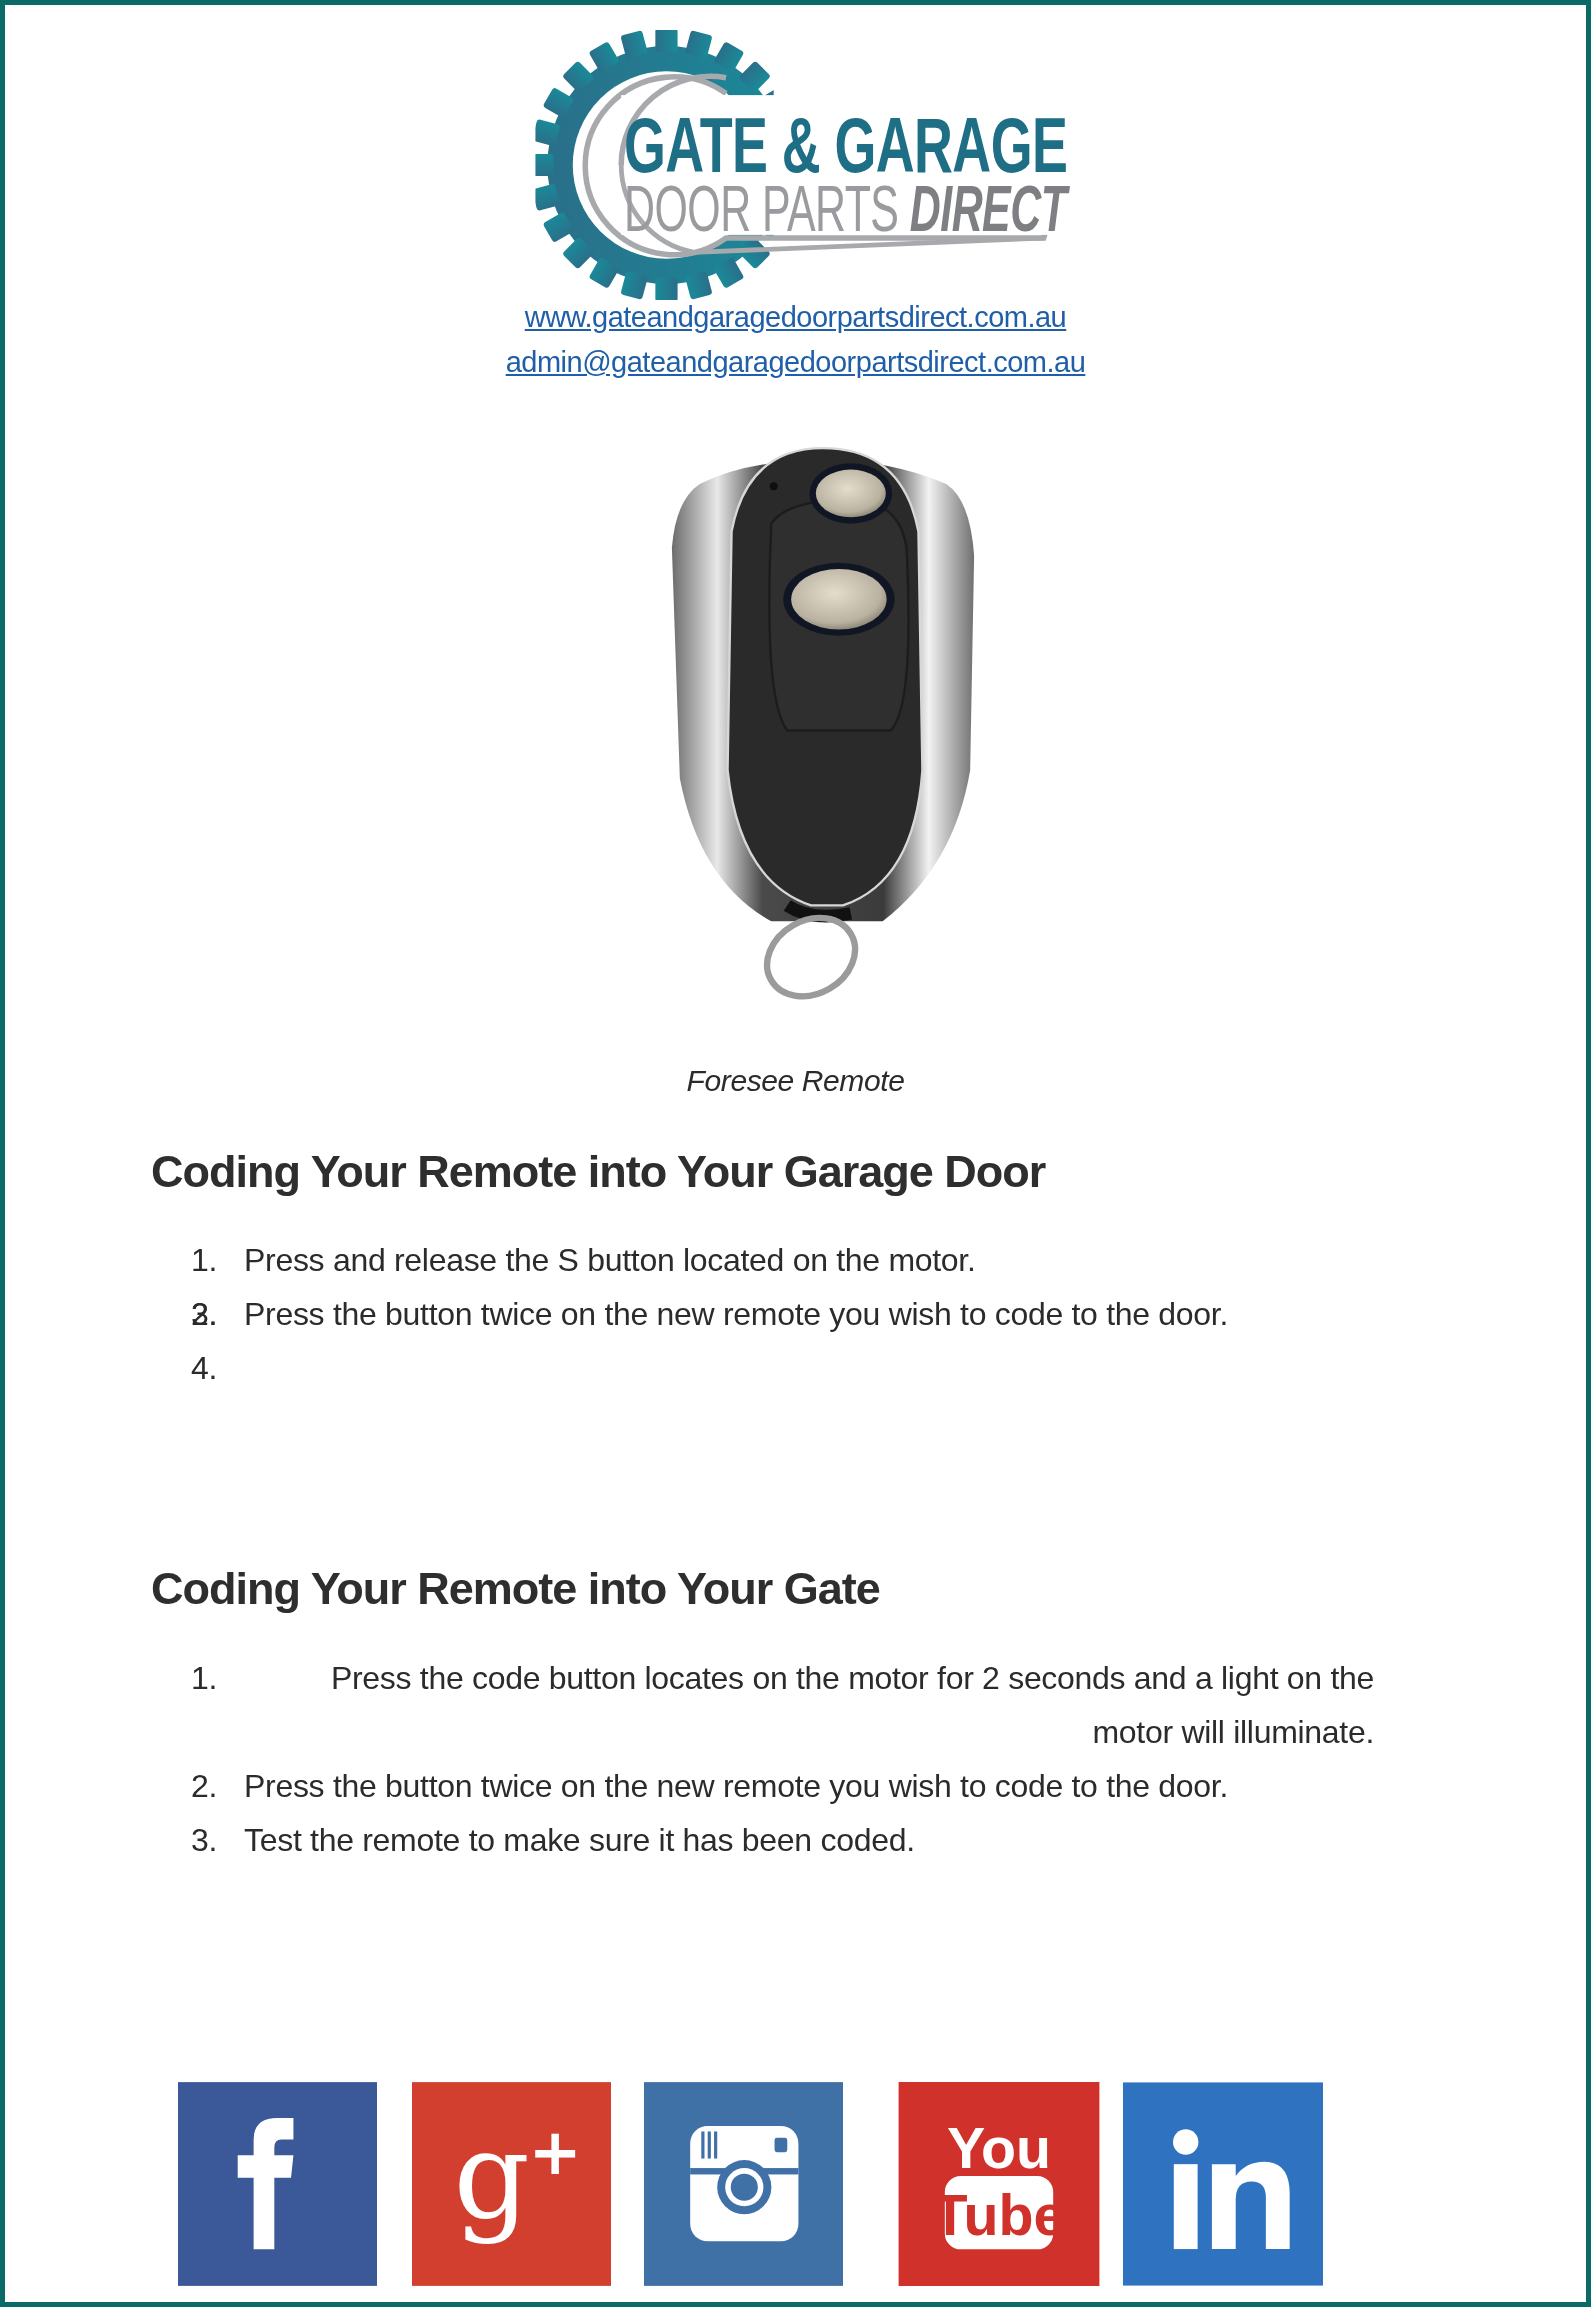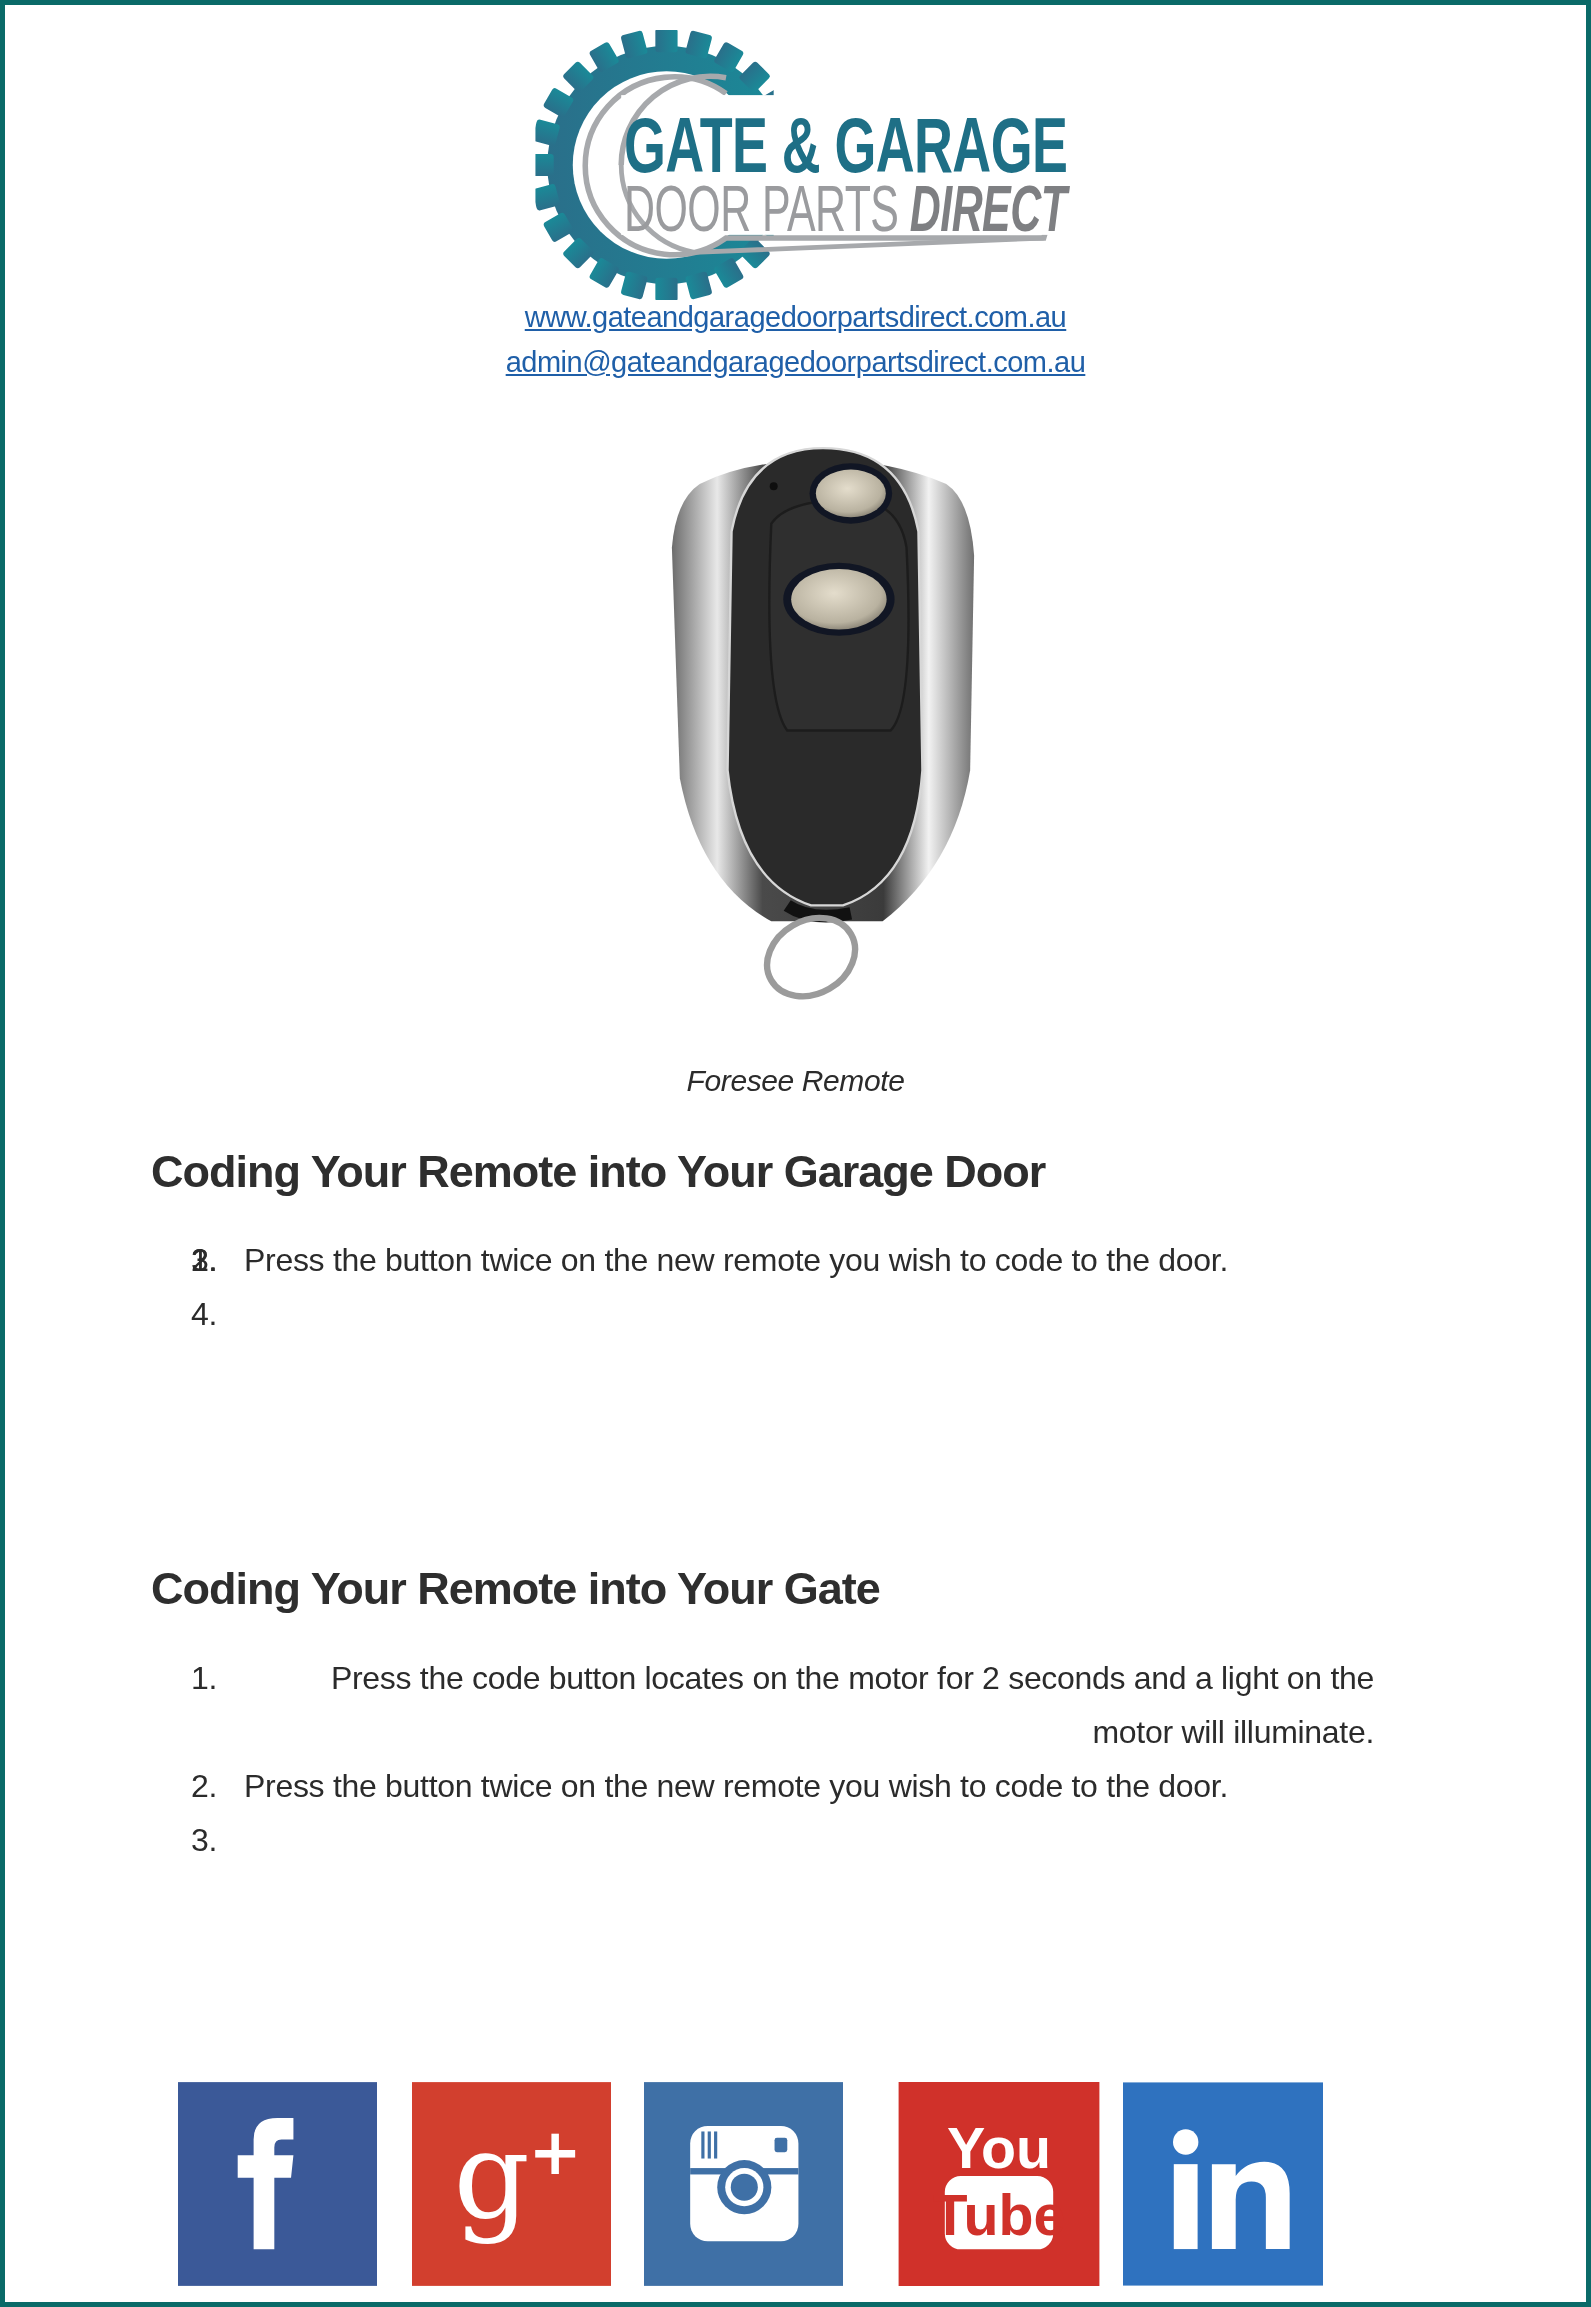--- a/index.html
+++ b/index.html
@@ -155,20 +155,21 @@
 
     <ellipse cx="200" cy="655" rx="58" ry="46" fill="none" stroke="#9b9b9b" stroke-width="8" transform="rotate(-30 200 655)"></ellipse>
   </svg>
 </div>
 <div class="caption">Foresee Remote</div>
 
 <h2 class="section-title" style="top:1134px;">Coding Your Remote into Your Garage Door</h2>
 <ol class="steps" style="top:1233px;">
   <li class="step">
       <span class="step-num">1.</span>
+      <span class="step-text">Press and release the S button located on the motor.</span>
     </li>
   <li class="step">
       <span class="step-num">2.</span>
     </li>
   <li class="step">
       <span class="step-num">3.</span>
       <span class="step-text">Press the button twice on the new remote you wish to code to the door.</span>
     </li>
   <li class="step">
       <span class="step-num">4.</span>
@@ -180,20 +181,21 @@
   <li class="step">
       <span class="step-num">1.</span>
       <span class="step-text" style="width:1130px;text-align:right;">Press the code button locates on the motor for 2 seconds and a light on the motor will illuminate.</span>
     </li>
   <li class="step">
       <span class="step-num">2.</span>
       <span class="step-text">Press the button twice on the new remote you wish to code to the door.</span>
     </li>
   <li class="step">
       <span class="step-num">3.</span>
+      <span class="step-text">Test the remote to make sure it has been coded.</span>
     </li>
 </ol>
 
 <a class="social" style="left:178px;width:199px;">
   <svg viewBox="0 0 250 256">
     <rect width="250" height="256" fill="#3b5998"></rect>
     <path d="M 95 210 L 95 120 L 75 120 L 75 92 L 95 92 L 95 72 Q 95 45 125 45 L 145 45 L 145 72 L 130 72 Q 121 72 121 82 L 121 92 L 145 92 L 142 120 L 121 120 L 121 210 Z" fill="#ffffff"></path>
   </svg>
 </a>
 <a class="social" style="left:412px;width:199px;">

